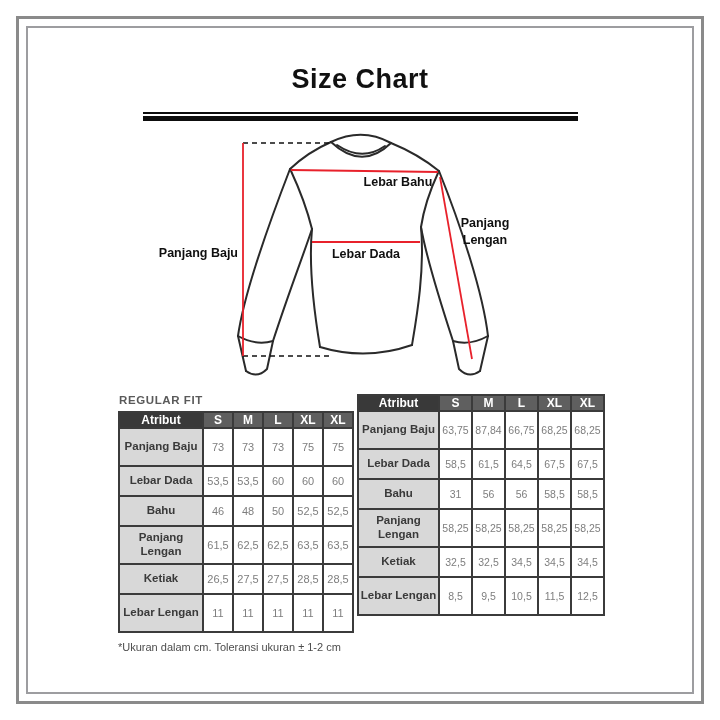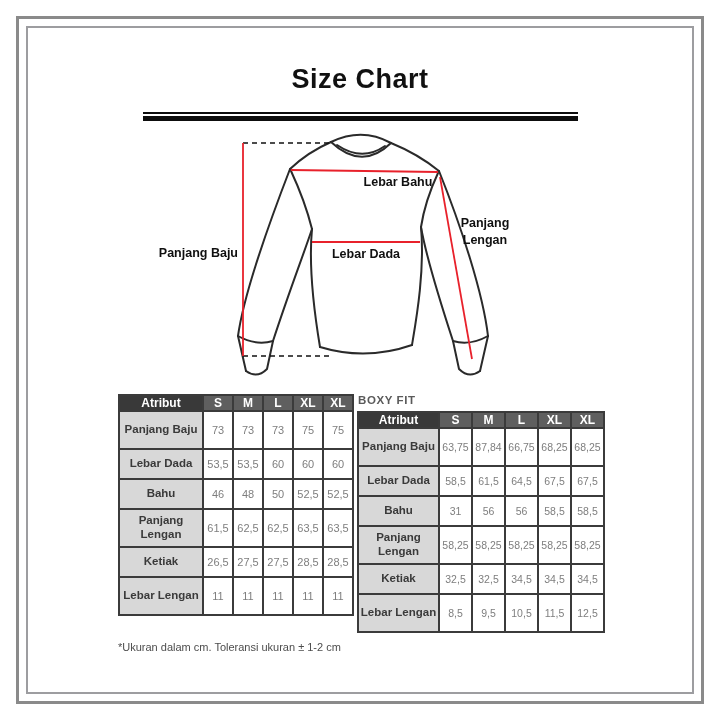--- a/index.html
+++ b/index.html
@@ -145,20 +145,21 @@
 
     <text class="diag-label" x="98" y="126" text-anchor="end">Panjang Baju</text>
     <text class="diag-label" x="258" y="55" text-anchor="middle">Lebar Bahu</text>
     <text class="diag-label" x="226" y="127" text-anchor="middle">Lebar Dada</text>
     <text class="diag-label" x="345" y="96" text-anchor="middle">Panjang</text>
     <text class="diag-label" x="345" y="113" text-anchor="middle">Lengan</text>
   </svg>
 </div>
 
 <div class="fit-section" id="regular-fit">
+  <div class="fit-title">REGULAR FIT</div>
   <table class="size-table">
     <colgroup>
         <col style="width:84px">
         <col style="width:30px">
         <col style="width:30px">
         <col style="width:30px">
         <col style="width:30px">
         <col style="width:30px">
       </colgroup>
     <tbody>
@@ -216,21 +217,20 @@
       <td class="val">11</td>
       <td class="val">11</td>
       <td class="val">11</td>
       <td class="val">11</td>
     </tr>
   </tbody>
     </table>
 </div>
 
 <div class="fit-section" id="boxy-fit">
-  <div class="fit-title">BOXY FIT</div>
   <table class="size-table">
     <colgroup>
         <col style="width:81px">
         <col style="width:33px">
         <col style="width:33px">
         <col style="width:33px">
         <col style="width:33px">
         <col style="width:33px">
       </colgroup>
     <tbody>

